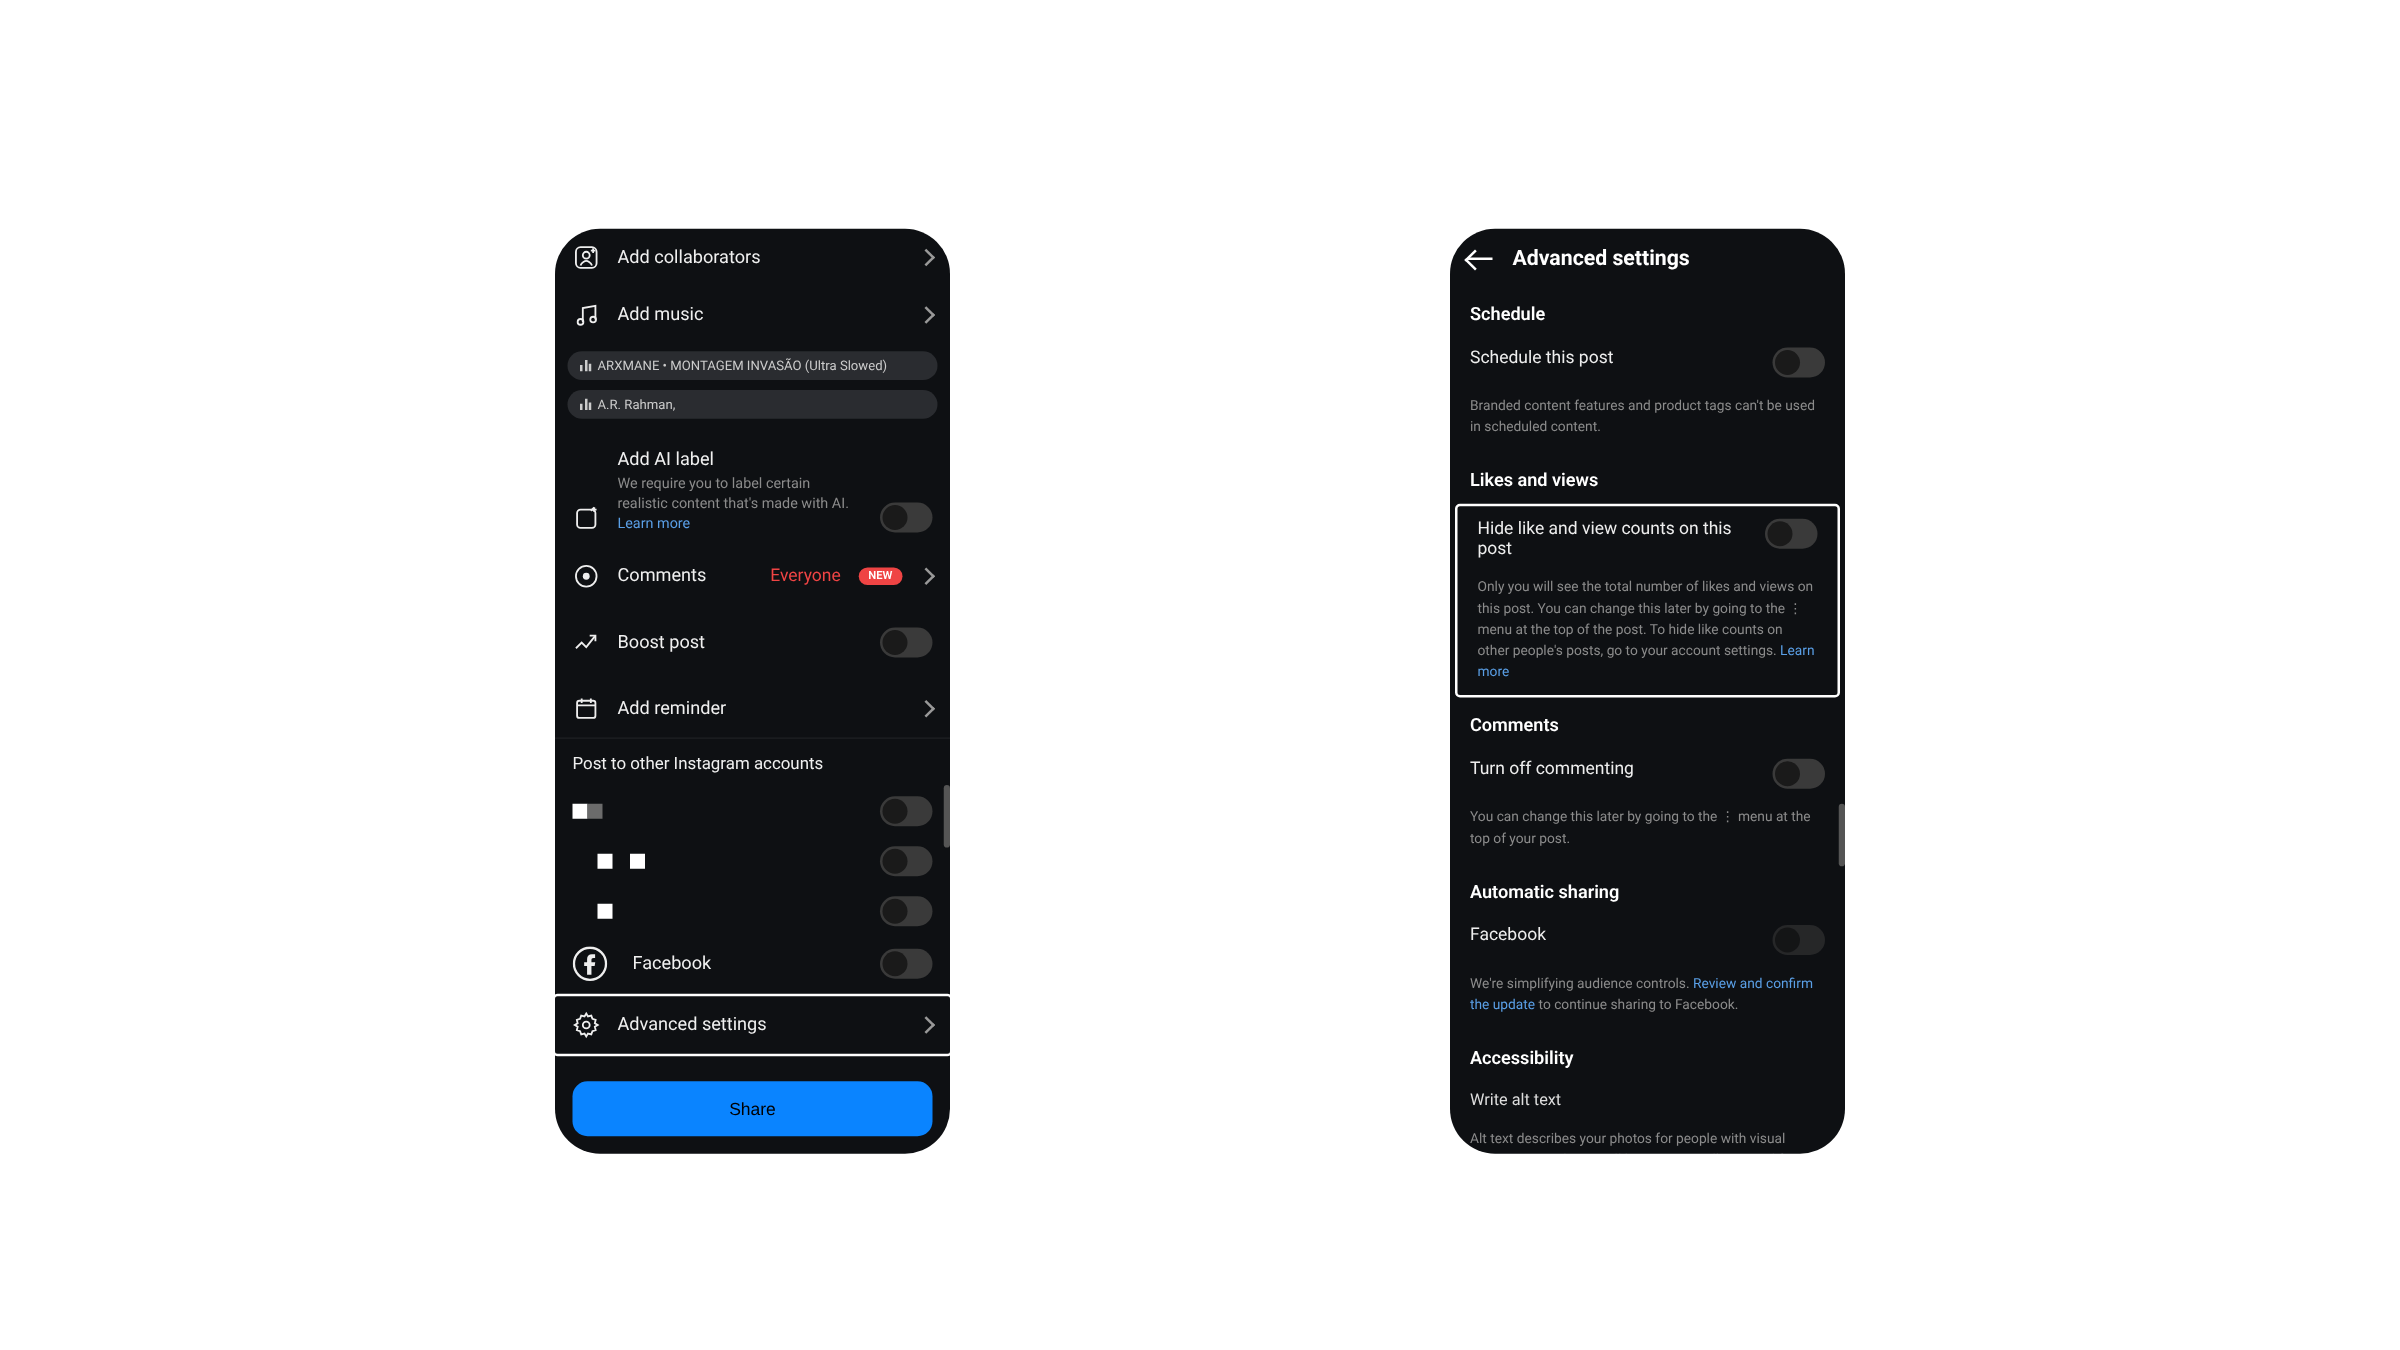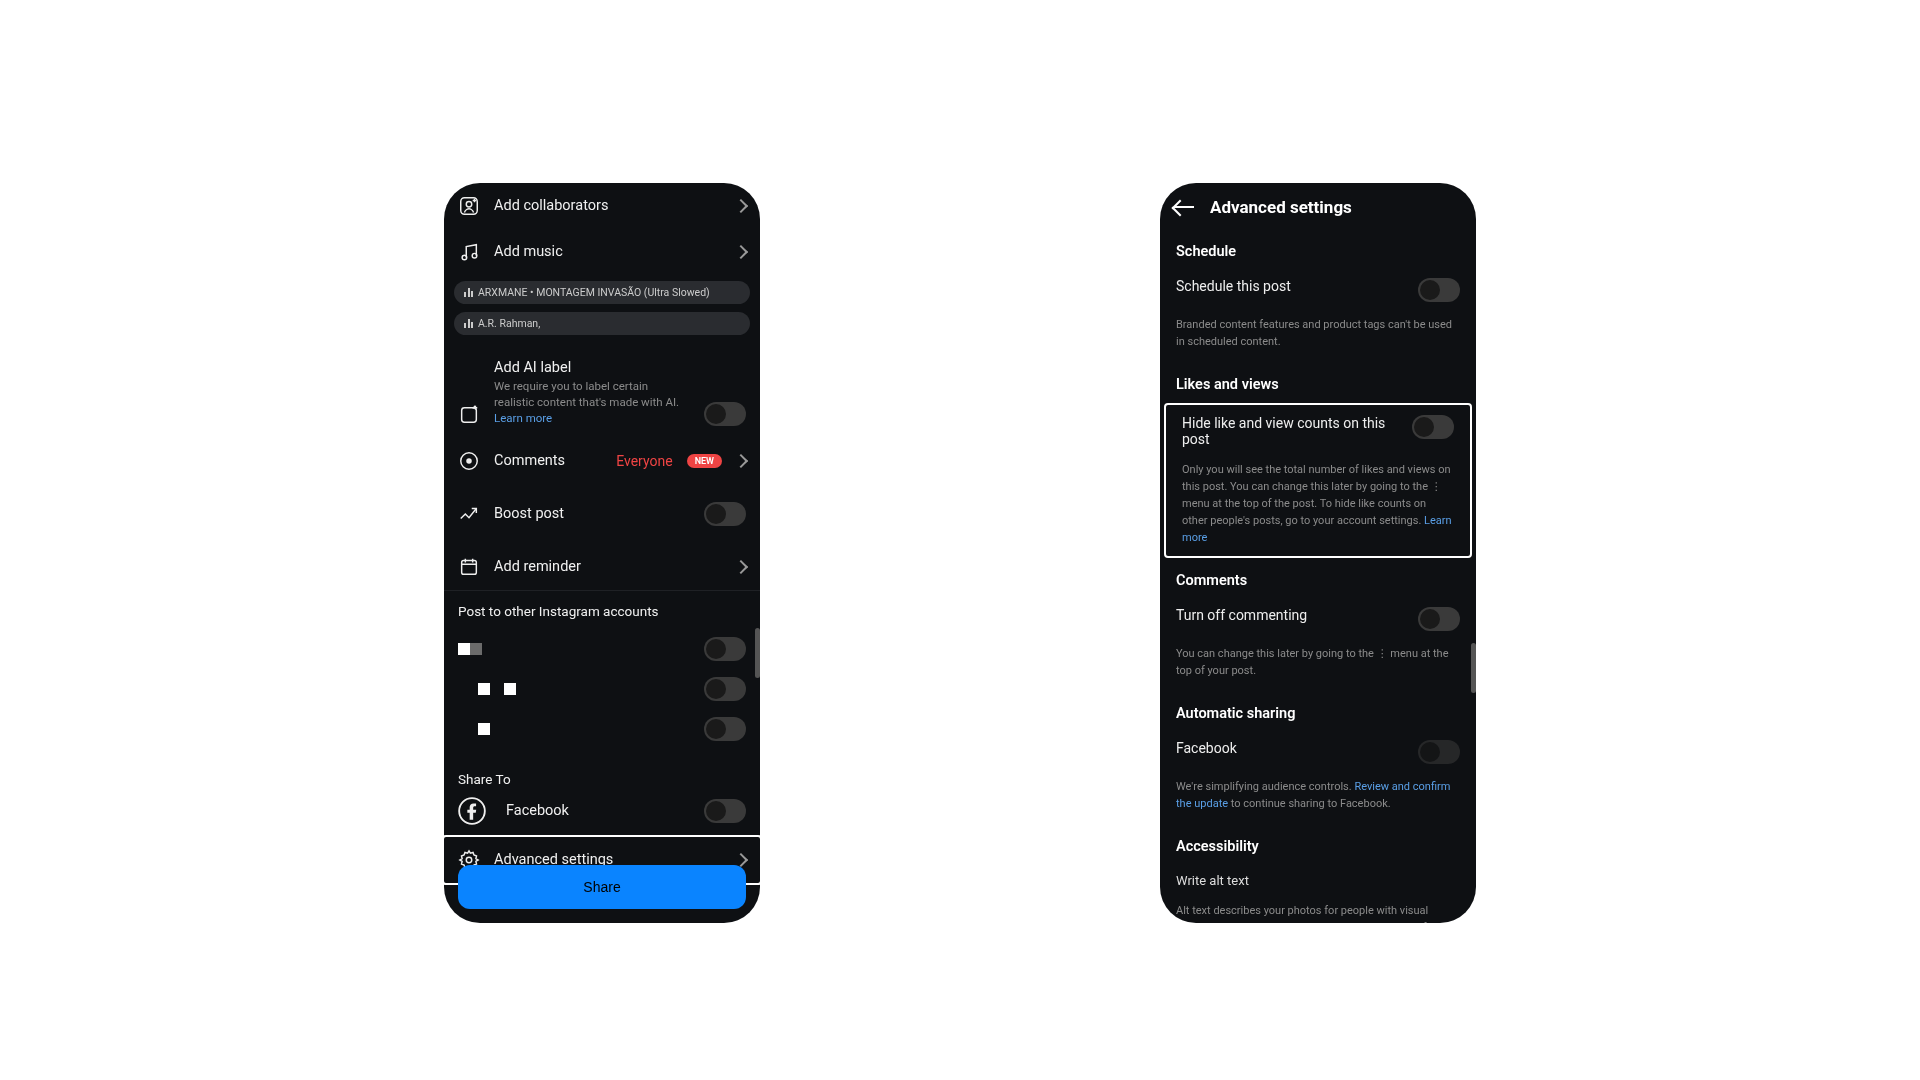--- a/index.html
+++ b/index.html
@@ -209,21 +209,20 @@
       <span class="toggle"></span>
     </div>
     <div class="acct-row">
       <span style="width:10px"></span>
       <span class="sq"></span>
       <span style="flex:1"></span>
       <span class="toggle"></span>
     </div>
   </div>
 
-  <div class="section-label" style="padding-top:18px">Share To</div>
 
   <div class="row" style="padding-top:4px;padding-bottom:10px">
     <span class="icon-slot" style="width:28px;height:28px">
       <svg viewBox="0 0 24 24" width="28" height="28">
           <circle cx="12" cy="12" r="11" fill="none" stroke="#eee" stroke-width="1.6"></circle>
           <path d="M13.5 8h2V5.5h-2.2c-2 0-3.3 1.2-3.3 3.3V11H8v2.6h2v6h3v-6h2.2l.4-2.6H13v-1.6c0-.9.3-1.4 1.5-1.4z" fill="#eee"></path>
         </svg>
     </span>
     <span class="label" style="padding-left:6px">Facebook</span>
     <span class="toggle"></span>

